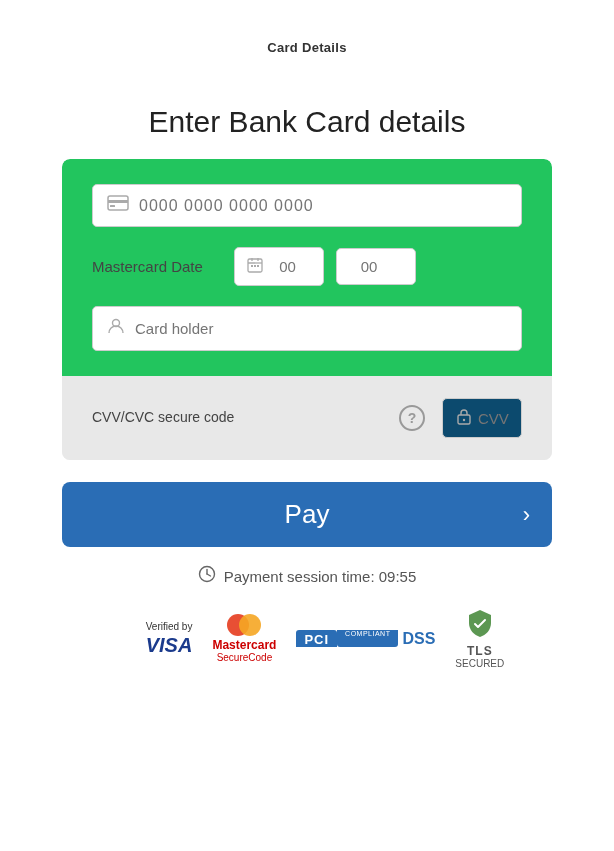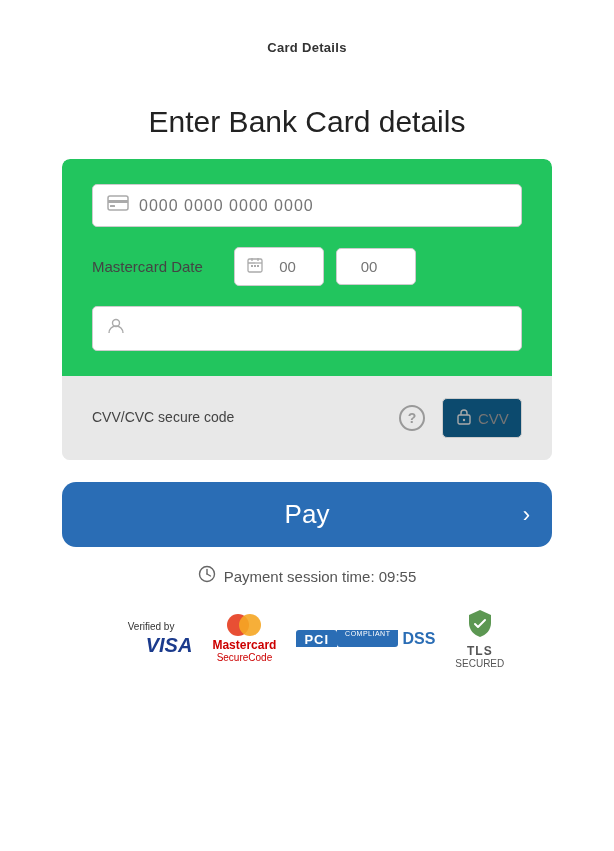--- a/index.html
+++ b/index.html
@@ -210,21 +210,21 @@
       color: #aaa;
       width: 50px;
       background: transparent;
     }
 
     .pay-button {
       width: 490px;
       height: 65px;
       background: #2a6db5;
       border: none;
-      border-radius: 14px;
+      border-radius: 8px;
       margin-top: 22px;
       cursor: pointer;
       display: flex;
       align-items: center;
       justify-content: center;
       position: relative;
     }
 
     .pay-button-label {
       font-size: 26px;
@@ -256,21 +256,21 @@
     .trust-badges {
       display: flex;
       align-items: center;
       gap: 20px;
       margin-top: 20px;
     }
 
     .badge-visa {
       display: flex;
       flex-direction: column;
-      align-items: center;
+      align-items: flex-end;
       font-size: 11px;
       color: #333;
       line-height: 1.2;
     }
 
     .badge-visa .verified-text {
       font-size: 10px;
       color: #333;
     }
 
@@ -426,20 +426,21 @@
       </div>
     </div>
 
     <div class="cardholder-input-wrapper">
       <span class="person-icon">
         <svg width="18" height="18" viewBox="0 0 18 18" fill="none" xmlns="http://www.w3.org/2000/svg">
           <circle cx="9" cy="6" r="3.5" stroke="#aaa" stroke-width="1.4" fill="none"></circle>
           <path d="M2 16c0-3.866 3.134-7 7-7s7 3.134 7 7" stroke="#aaa" stroke-width="1.4" fill="none"></path>
         </svg>
       </span>
+      <input type="text" placeholder="Card holder" style="">
     </div>
 
   </div>
 
   <div class="card-bottom-section">
     <div class="cvv-row">
       <span class="cvv-label">CVV/CVC secure code</span>
 
       <div class="question-circle">?</div>
 

